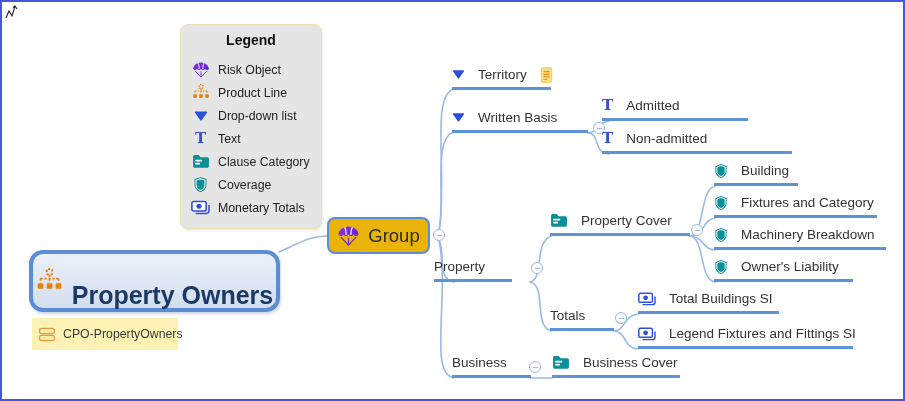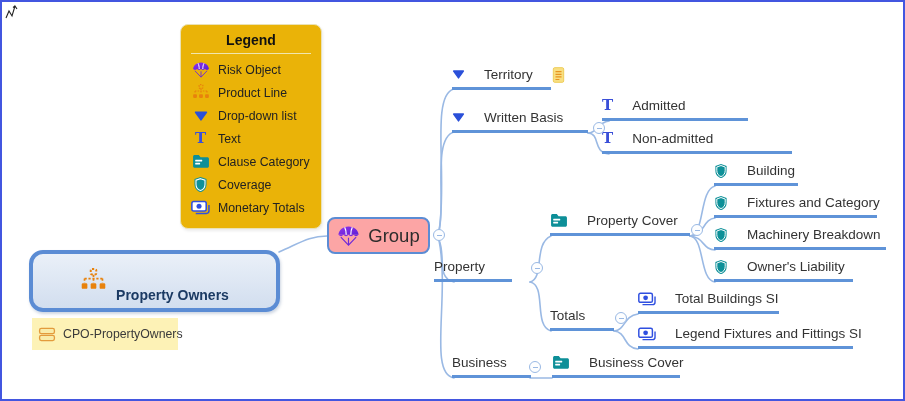--- a/index.html
+++ b/index.html
@@ -10,56 +10,56 @@
   }
   svg{display:block;}
   .icon{display:inline-flex;align-items:center;justify-content:center;flex:none;}
 
   
   .wires{position:absolute;left:0;top:0;pointer-events:none;}
 
   
   .legend{
     position:absolute;left:178px;top:22px;width:142px;box-sizing:border-box;
-    background:#eab308;border:1px solid #eae2b5;border-radius:8px;
+    background:#e5e5e5;border:1px solid #eae2b5;border-radius:8px;
     padding:7px 10px 9px 10px;box-shadow:1px 2px 3px rgba(0,0,0,0.08);
   }
   .legend-title{font-weight:bold;font-size:14px;color:#111;text-align:center;padding-bottom:5px;}
   .legend-divider{height:1px;background:#f0e6ae;margin-bottom:4px;}
   .legend-item{display:flex;align-items:center;gap:8px;height:23px;font-size:12.3px;color:#222;white-space:nowrap;}
   .legend-item .icon{width:19px;justify-content:center;}
 
   
   .root-node{
     position:absolute;left:27px;top:248px;width:251px;height:62px;box-sizing:border-box;
     border:4px solid #5b8cd4;border-radius:14px;
     background:linear-gradient(180deg,#eaf0f8 0%,#d2deef 100%);
     display:flex;align-items:center;justify-content:center;gap:9px;
     box-shadow:1px 2px 3px rgba(60,90,140,0.25);cursor:default;
   }
-  .root-label{font-size:14px;font-weight:bold;color:#1b3a63;white-space:nowrap;margin-top:28px;}
+  .root-label{font-size:25px;font-weight:bold;color:#1b3a63;white-space:nowrap;margin-top:28px;}
 
   
   .chip{
     position:absolute;left:30px;top:316px;width:146px;height:26px;box-sizing:border-box;
     background:#fdf2b6;display:flex;align-items:center;gap:7px;padding:16px 6px;
     font-size:12.3px;color:#3a3a3a;white-space:nowrap;
   }
 
   
   .group-node{
     position:absolute;left:325px;top:215px;width:103px;height:37px;box-sizing:border-box;
-    border:2px solid #5b8cd4;border-radius:8px;background:#fca5a5;
+    border:2px solid #5b8cd4;border-radius:8px;background:#eab308;
     display:flex;align-items:center;justify-content:center;gap:8px;
   }
   .group-label{font-size:18.5px;color:#2c2c2c;}
 
   
   .topic{
-    position:absolute;display:flex;align-items:flex-end;gap:19px;
+    position:absolute;display:flex;align-items:flex-end;gap:13px;
     height:17px;padding-bottom:4px;border-bottom:3px solid #5f93d8;
     font-size:13.5px;color:#333;white-space:nowrap;line-height:17px;
   }
   .topic .icon{align-self:center;}
   .t-icon{font-family:"DejaVu Serif",serif;font-weight:bold;font-size:15px;color:#3a4fd8;line-height:13px;}
 
   
   .toggle{
     position:absolute;width:12px;height:12px;box-sizing:border-box;border-radius:50%;
     border:1px solid #9ab9e4;background:#fdfeff;cursor:pointer;

